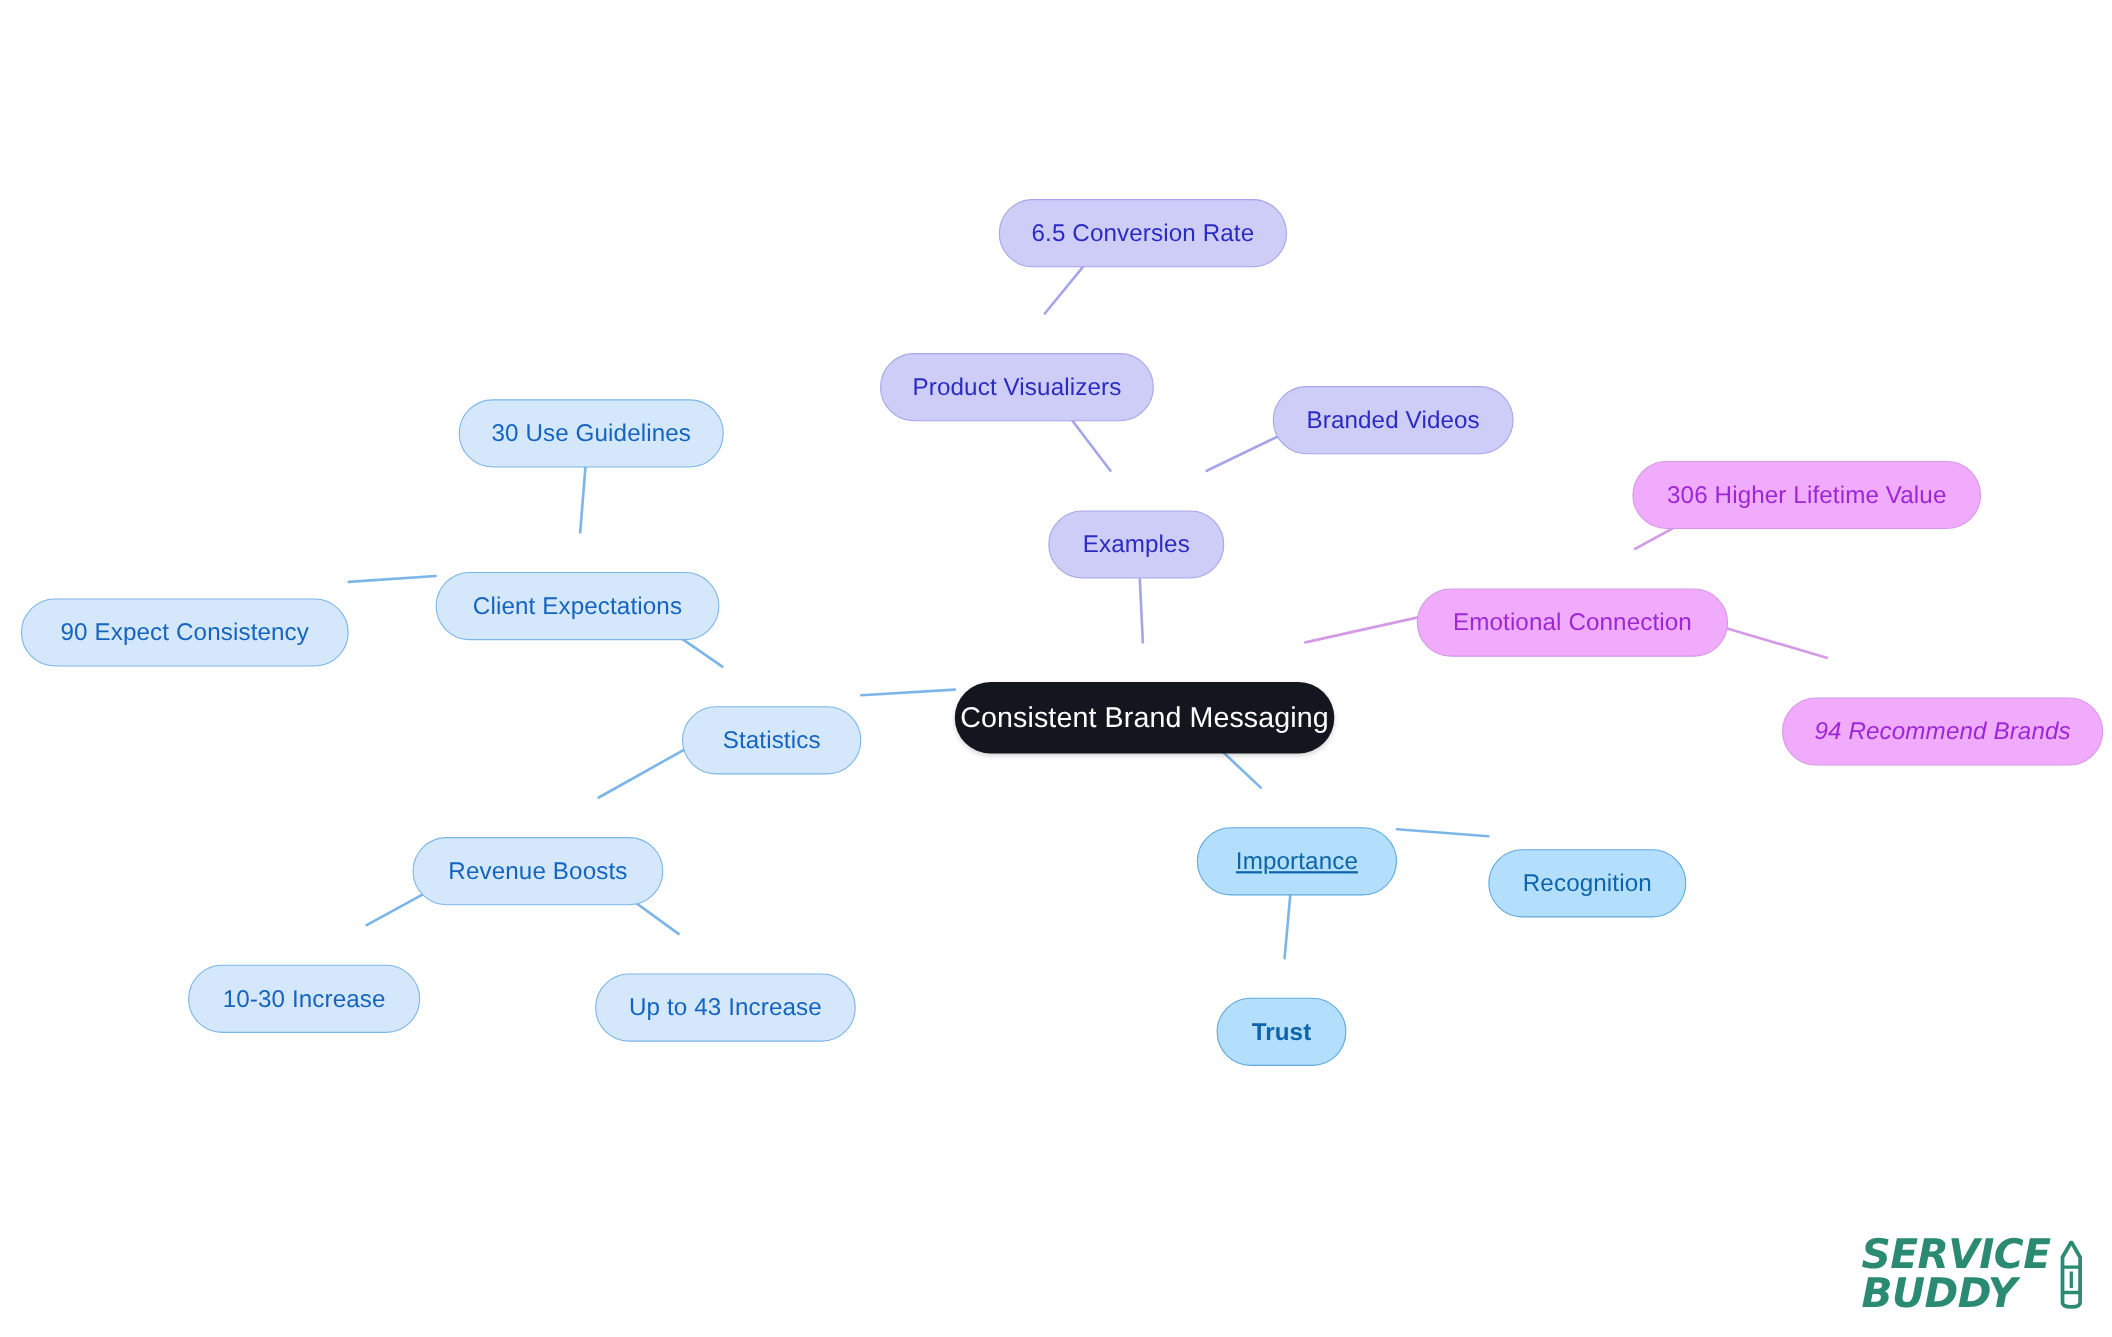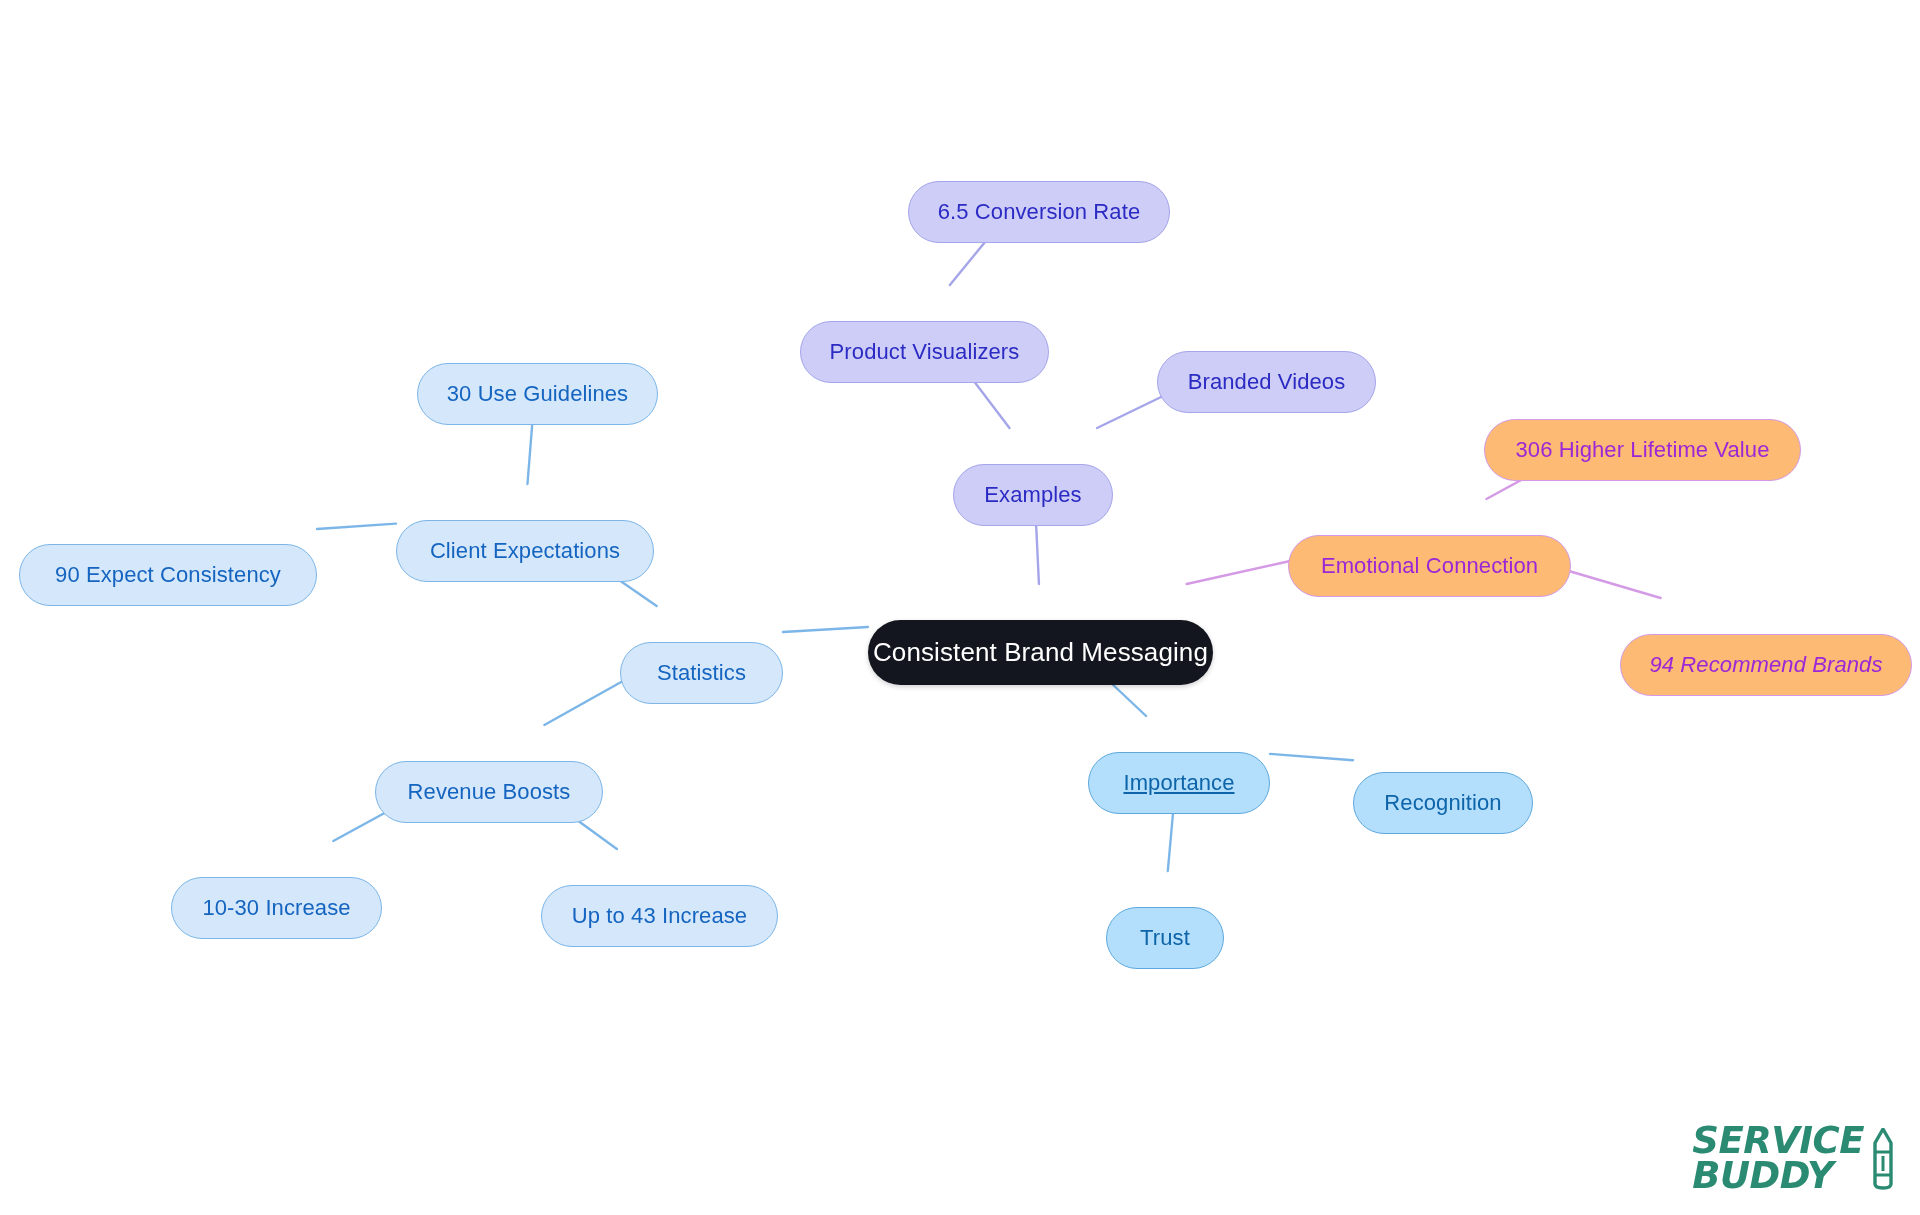--- a/index.html
+++ b/index.html
@@ -56,21 +56,21 @@
     color: #0d64a8;
     font-size: 22px;
   }
   .node-purple {
     background: #cdcdf7;
     border: 1.6px solid #a5a5ea;
     color: #2b2bc4;
     font-size: 22px;
   }
   .node-pink {
-    background: #fdba74;
+    background: #f0abfc;
     border: 1.6px solid #d49ae6;
     color: #9c27d6;
     font-size: 22px;
   }
   #logo {
     position: absolute;
     right: 26px;
     bottom: 22px;
     display: flex;
     align-items: center;
@@ -127,21 +127,21 @@
       <div class="node node-blue" style="left: 541px; top: 849px; width: 237px; height: 62px;">Up to 43 Increase</div>
       <div class="node node-purple" style="left: 953px; top: 428px; width: 160px; height: 62px;">Examples</div>
       <div class="node node-purple" style="left: 800px; top: 285px; width: 249px; height: 62px;">Product Visualizers</div>
       <div class="node node-purple" style="left: 908px; top: 145px; width: 262px; height: 62px;">6.5 Conversion Rate</div>
       <div class="node node-purple" style="left: 1157px; top: 315px; width: 219px; height: 62px;">Branded Videos</div>
       <div class="node node-pink" style="left: 1288px; top: 499px; width: 283px; height: 62px;">Emotional Connection</div>
       <div class="node node-pink" style="left: 1484px; top: 383px; width: 317px; height: 62px;">306 Higher Lifetime Value</div>
       <div class="node node-pink" style="left: 1620px; top: 598px; width: 292px; height: 62px; font-style: italic;">94 Recommend Brands</div>
       <div class="node node-blue-deep" style="left: 1088px; top: 716px; width: 182px; height: 62px; text-decoration: underline;">Importance</div>
       <div class="node node-blue-deep" style="left: 1353px; top: 736px; width: 180px; height: 62px;">Recognition</div>
-      <div class="node node-blue-deep" style="left: 1106px; top: 871px; width: 118px; height: 62px;">Trust</div>
+      <div class="node node-blue-deep" style="left: 1106px; top: 871px; width: 118px; height: 62px; font-weight: bold;">Trust</div>
     </div>
 
   <div id="logo">
     <div class="logo-text">
       <span>SERVICE</span>
       <span>BUDDY</span>
     </div>
     <svg class="logo-pencil" width="22" height="62" viewBox="0 0 22 62">
       <path d="M11 1 L19 15 L19 56 Q19 60 11 60 Q3 60 3 56 L3 15 Z" fill="none" stroke="#2a8a72" stroke-width="3.4" stroke-linejoin="round"></path>
       <line x1="3" y1="24" x2="19" y2="24" stroke="#2a8a72" stroke-width="3"></line>

